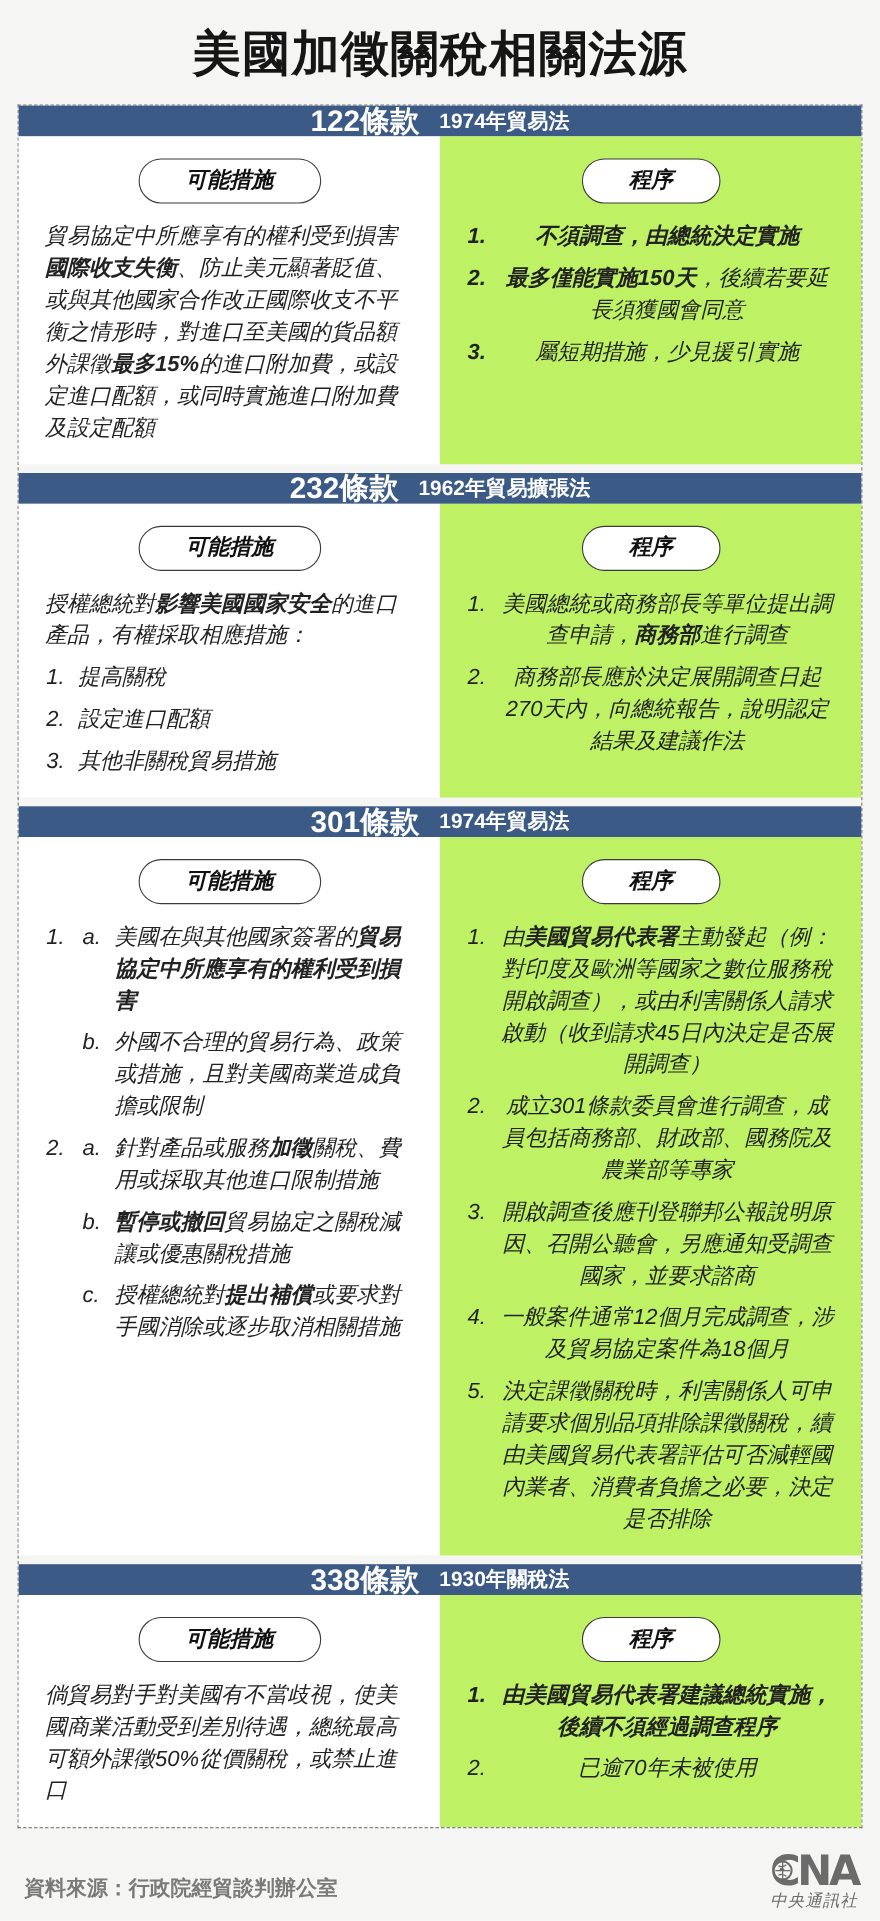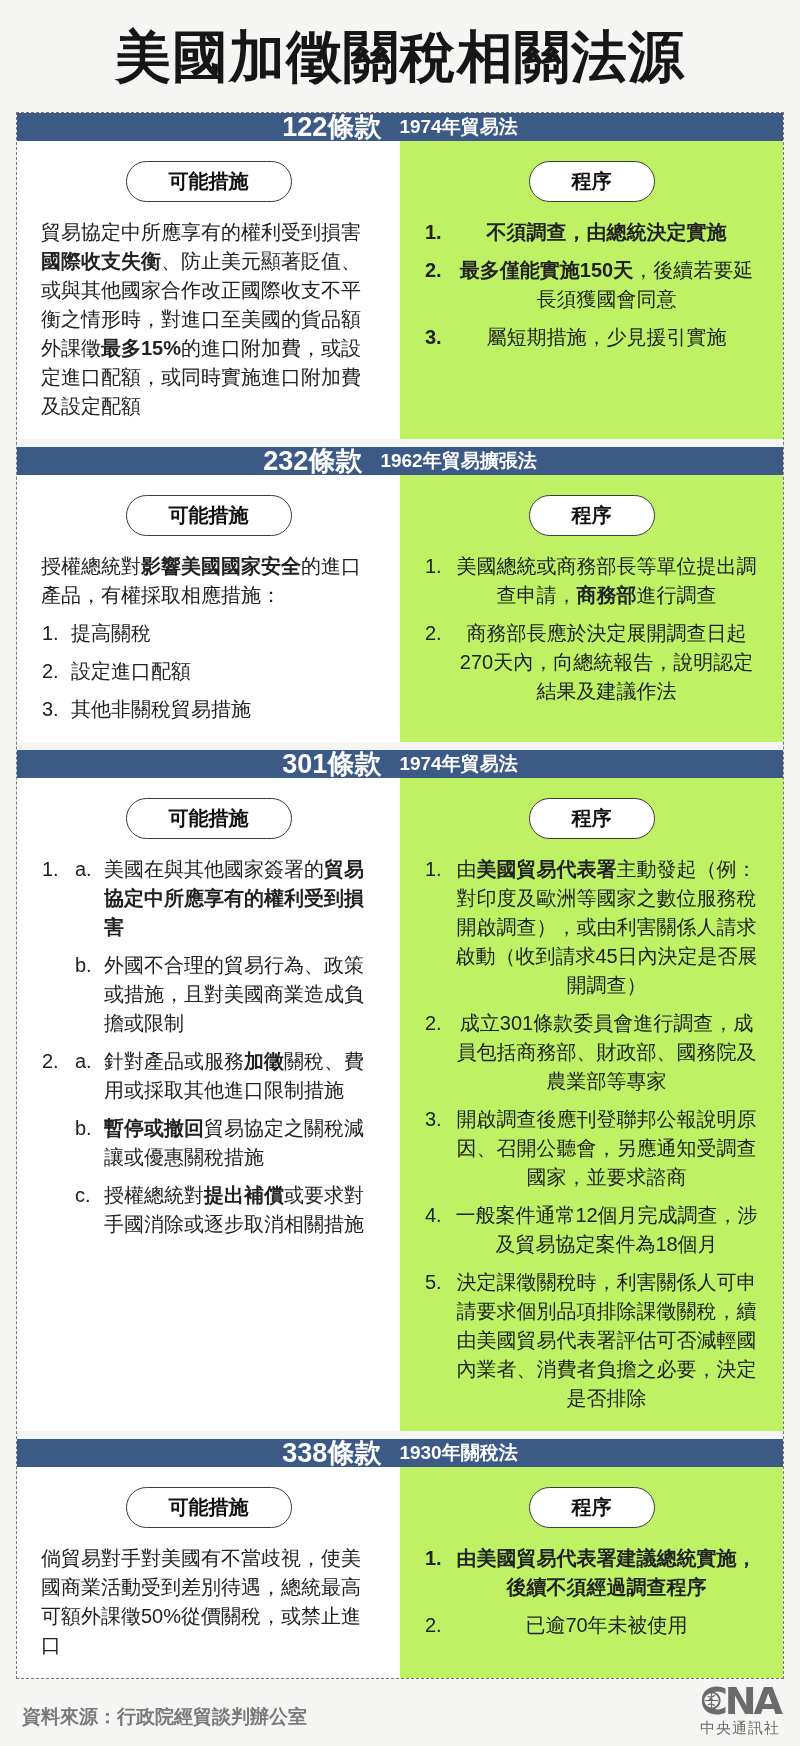--- a/index.html
+++ b/index.html
@@ -1,41 +1,41 @@
 <!DOCTYPE html>
 <html><head>
 <meta charset="utf-8">
 <style>
   html,body{margin:0;padding:0;}
   body{font-family:"Liberation Sans",sans-serif;}
   .page{width:800px;height:1746px;background:#f5f5f3;position:relative;overflow:hidden;}
-  .title{margin:0;padding:20px 0 16px;text-align:center;font-size:56px;font-weight:bold;color:#161616;letter-spacing:1px;}
+  .title{margin:0;padding:20px 0 16px;text-align:center;font-size:44px;font-weight:bold;color:#161616;letter-spacing:1px;}
   .board{margin:0 16px;border:1px dashed #777;}
   .sec+.sec{margin-top:8px;}
   .bar{background:#3c5a86;height:28px;display:flex;align-items:center;justify-content:center;gap:18px;color:#fff;}
   .clause{font-size:27px;font-weight:bold;}
   .law{font-size:19px;font-weight:700;}
   .row{display:flex;align-items:stretch;}
-  .col{width:50%;box-sizing:border-box;padding:16px 24px 18px;font-size:20px;line-height:29px;color:#222;}
+  .col{width:50%;box-sizing:border-box;padding:16px 24px 18px;font-size:20px;line-height:29px;color:#222;font-style:italic;}
   .col.left{background:#ffffff;}
   .col.right{background:#bef264;text-align:center;}
   .pill{width:max-content;margin:4px auto 16px;padding:5px 42px;background:#fff;border:1.5px solid #3a3a3a;border-radius:999px;font-weight:bold;font-size:20px;color:#111;}
   .blk{margin:0 0 9px;}
   .blocks>.blk:last-child{margin-bottom:0;}
   .has-marker{position:relative;padding-left:30px;}
   .marker{position:absolute;left:1px;}
   .marker.b{font-weight:bold;}
   .ind1{margin-left:33px;}
   .blk b{font-weight:bold;}
   .foot{position:absolute;left:22px;right:20px;bottom:8px;display:flex;justify-content:space-between;align-items:flex-end;}
   .source{font-size:19px;color:#7a7a7a;padding-bottom:8px;font-weight:bold;}
   .cna{text-align:center;color:#6b6b6b;}
   .cna-letters{font-family:"DejaVu Sans",sans-serif;font-size:38px;font-weight:800;letter-spacing:-3px;line-height:36px;position:relative;display:inline-block;}
   .cna-globe{position:absolute;left:2px;top:8px;width:19px;height:19px;}
-  .cna-sub{font-size:15px;letter-spacing:1px;margin-top:0;}
+  .cna-sub{font-size:15px;letter-spacing:1px;margin-top:0;font-style:italic;}
 </style>
 </head>
 <body>
 
 <div class="page">
   <h1 class="title">美國加徵關稅相關法源</h1>
 
   <div class="board">
 
     <section class="sec">

